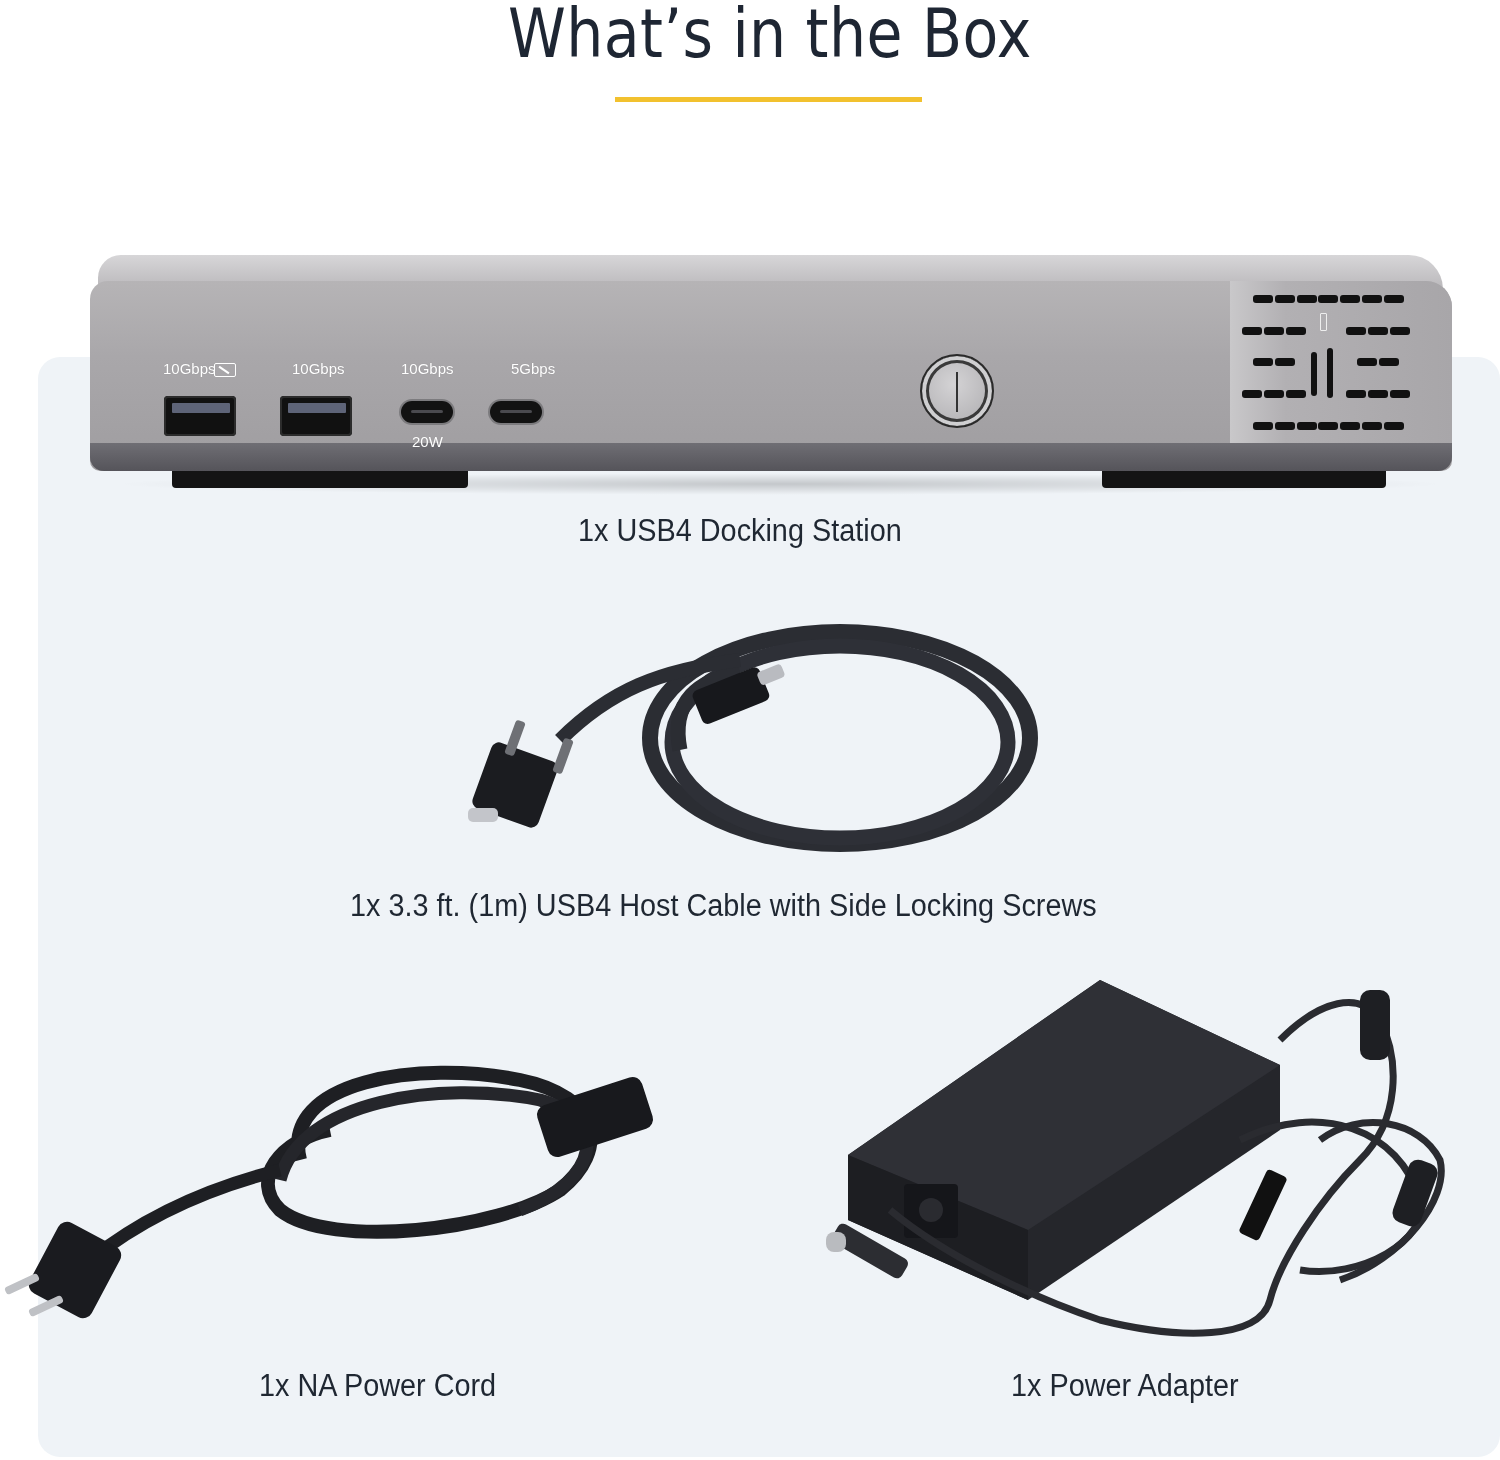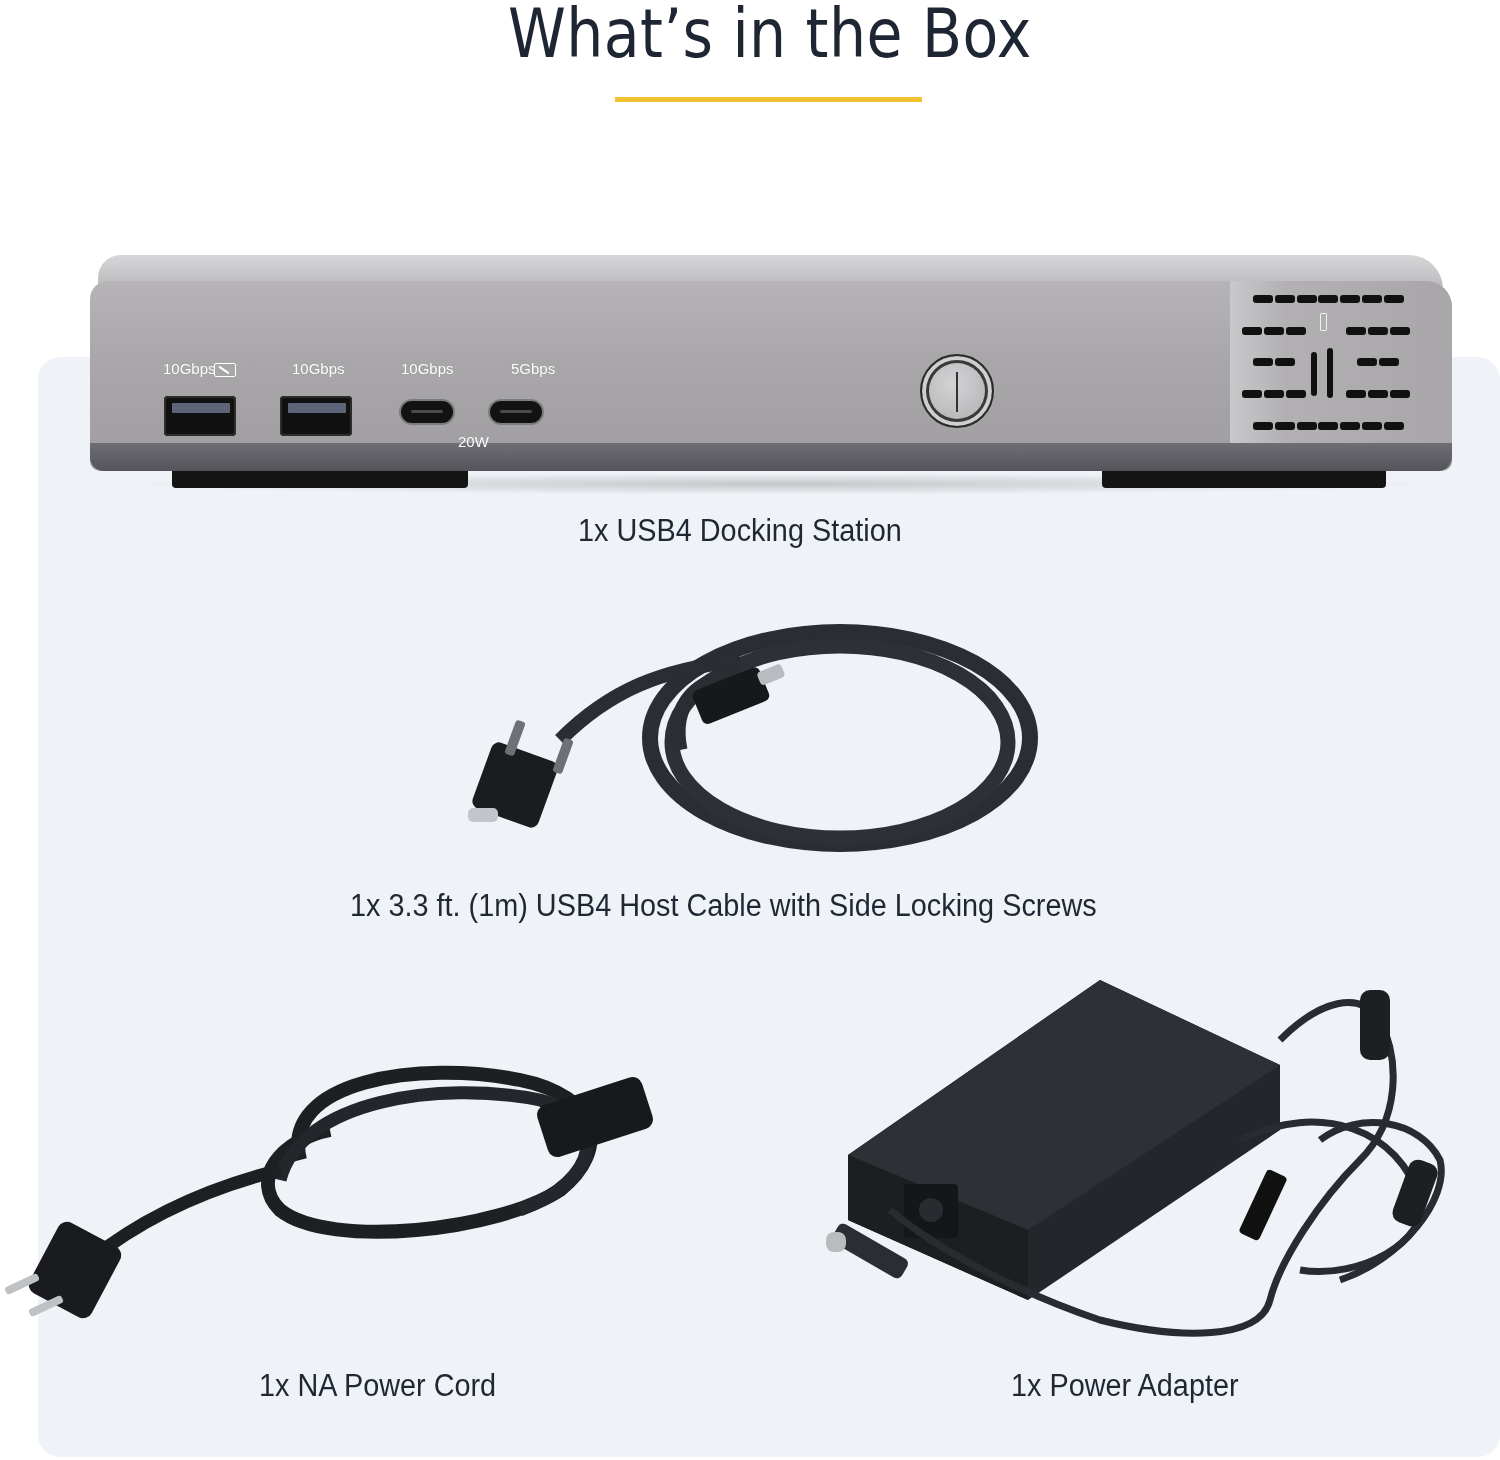--- a/index.html
+++ b/index.html
@@ -100,21 +100,21 @@
   <span style="position:absolute;left:124px;top:108px;width:20px;height:12px;border:1.5px solid #fff;border-radius:2px;">
     <span style="position:absolute;left:3px;top:2px;width:12px;height:2px;background:#fff;transform:rotate(35deg);top:5px;"></span>
   </span>
   <div class="usb-a" style="left:74px;top:141px;"></div>
 
   <span class="port-label" style="left:202px;top:105px;">10Gbps</span>
   <div class="usb-a" style="left:190px;top:141px;"></div>
 
   <span class="port-label" style="left:311px;top:105px;">10Gbps</span>
   <div class="usb-c" style="left:311px;top:146px;"></div>
-  <span class="port-label" style="left:322px;top:178px;margin-left:46px;">20W</span>
+  <span class="port-label" style="left:322px;top:178px;">20W</span>
 
   <span class="port-label" style="left:421px;top:105px;">5Gbps</span>
   <div class="usb-c" style="left:400px;top:146px;"></div>
 
   <div class="power-btn" style="left:830px;top:99px;"></div>
 
   <div>
     <div class="vent" style="left:1163px;top:40px;"></div>
       <div class="vent" style="left:1185px;top:40px;"></div>
       <div class="vent" style="left:1207px;top:40px;"></div>

